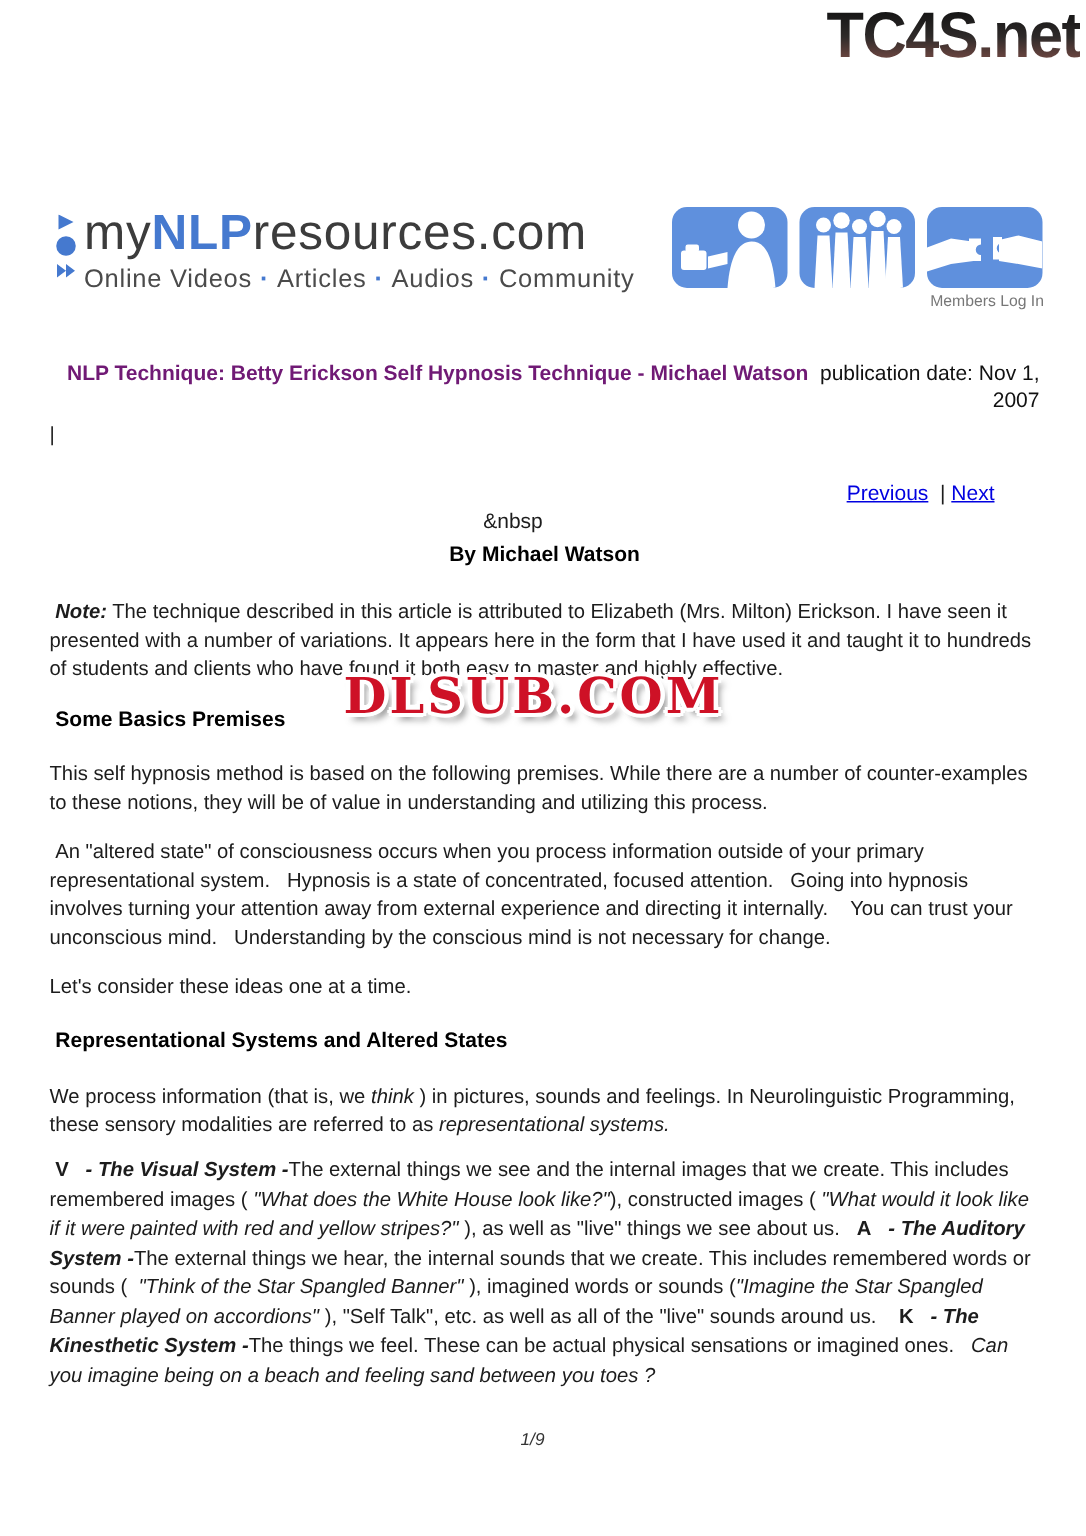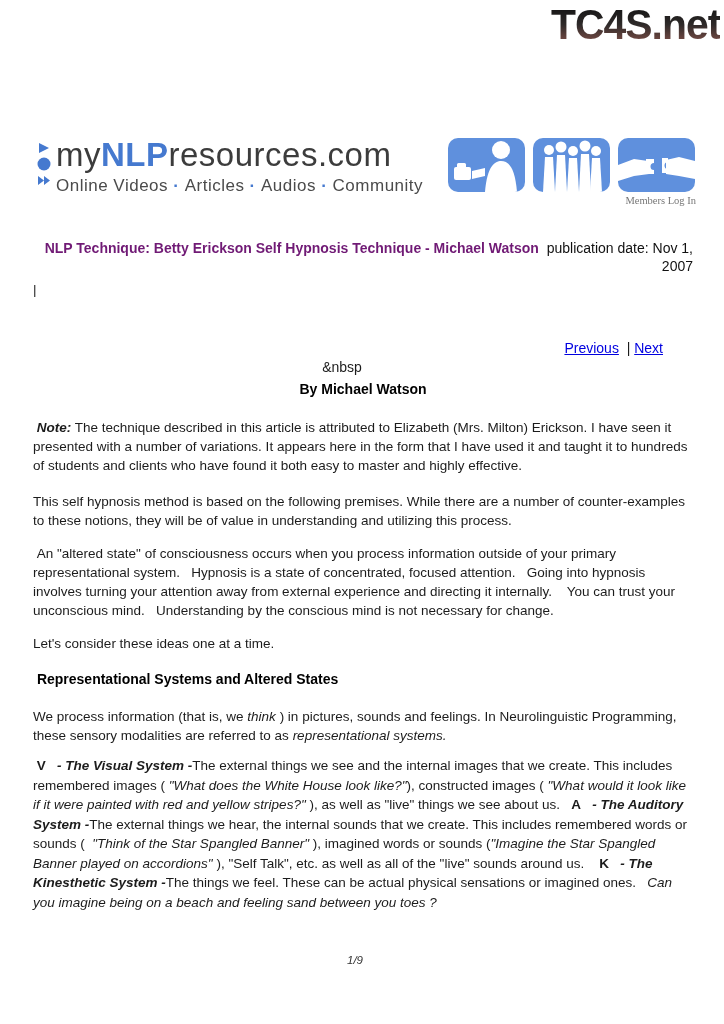--- a/index.html
+++ b/index.html
@@ -12,46 +12,46 @@
           transform:scaleX(.95);transform-origin:right;}
   .wm-mid{position:absolute;left:196px;top:-16px;z-index:6;white-space:nowrap;
           font-family:"DejaVu Serif",serif;font-weight:700;font-size:33px;letter-spacing:2px;color:#ce1126;
           text-shadow:-2px -2px 0 #fff,2px -2px 0 #fff,-2px 2px 0 #fff,2px 2px 0 #fff,0 3px 0 #fff,
                       0 -3px 0 #fff,3px 0 0 #fff,-3px 0 0 #fff,4px 5px 4px rgba(70,70,70,.55);}
   .wm-bottom{position:absolute;top:1032px;right:6px;font-weight:700;font-size:31px;letter-spacing:1px;color:#1d4ed8;
           text-shadow:-2px -2px 0 #fff,2px -2px 0 #fff,-2px 2px 0 #fff,2px 2px 0 #fff,0 3px 0 #fff,
                       0 -3px 0 #fff,3px 0 0 #fff,-3px 0 0 #fff,3px 4px 3px rgba(120,120,120,.5);}
   
   .header-row{position:absolute;top:138px;left:36px;right:28px;display:flex;justify-content:space-between;align-items:flex-start;}
-  .logo{display:flex;align-items:center;cursor:pointer;}
+  .logo{display:flex;align-items:flex-end;cursor:pointer;}
   .logo-icon{margin-top:4px;margin-right:3px;}
   .logo-text{line-height:1;}
   .logo-main{font-size:33px;color:#3c3c3c;letter-spacing:.5px;}
   .logo-main .nlp{color:#4579cf;font-weight:700;}
   .tagline{margin-top:6px;font-size:17px;color:#4b4b4b;letter-spacing:.5px;}
   .fmt-d{color:#4579cf;font-weight:700;}
   .photo-strip{width:248px;}
   .tiles{display:flex;gap:8px;}
   .tile{width:77px;height:54px;background:#5f90dd;border-radius:10px;overflow:hidden;cursor:pointer;}
-  .members{margin-top:3px;text-align:right;font-size:10.5px;color:#777;cursor:pointer;font-family:Liberation Serif, serif;}
+  .members{margin-top:3px;text-align:right;font-size:10.5px;color:#777;cursor:pointer;}
   
   .tabs{position:absolute;top:211px;left:52px;display:flex;align-items:flex-end;}
   .tab{width:86px;box-sizing:border-box;text-align:center;font-size:14.5px;color:#5a5a5a;
        border:2px solid #7fa6e6;border-bottom:none;border-radius:14px 14px 0 0;background:#fff;
        padding:4px 0 3px;margin-left:9px;cursor:pointer;letter-spacing:.5px;}
   .tab-active{width:auto;background:#0a0a0a;color:#fff;font-weight:700;border:none;border-radius:10px;
        padding:5px 20px 6px;margin-left:0;font-size:15px;letter-spacing:.5px;}
   
   .article{position:absolute;top:239px;left:33px;width:660px;font-size:13.5px;line-height:19px;}
   .article p{margin:0;white-space:pre-wrap;}
   .title-block{font-size:14px;line-height:18px;text-align:right;white-space:pre-wrap;color:#111;}
   .title-block .fmt-b{color:#701a75;}
   .pipe{margin-top:5px;font-size:13.5px;}
   .author{margin-top:1px;font-size:13.5px;}
-  .pager{margin-top:40px;text-align:right;padding-right:30px;font-size:14px;}
+  .pager{margin-top:20px;text-align:right;padding-right:30px;font-size:14px;}
   .pager a{color:#0000e0;text-decoration:underline;cursor:pointer;}
   .nbsp-line{text-align:center;padding-right:42px;font-size:14px;}
   .byline{margin:3px 0 0;text-align:center;font-size:14px;font-weight:700;color:#000;}
   .p-note{margin-top:19px !important;}
   .premises-row{position:relative;margin-top:15px;z-index:5;}
   .h-bold{margin:0;font-size:14px;font-weight:700;color:#000;white-space:pre;}
   .p-premise{margin-top:17px !important;}
   .p-altered{margin-top:14px !important;}
   .p-consider{margin-top:14px !important;}
   .h-rep{margin-top:17px;}
@@ -130,20 +130,24 @@
     <div class="title-block"><span class="fmt-b">NLP Technique: Betty Erickson Self Hypnosis Technique - Michael Watson</span><span>  publication date: Nov 1, 2007</span></div>
     <div class="pipe">|</div>
 
     <div class="pager"><a>Previous</a><span style="white-space:pre;">  | </span><a>Next</a></div>
     <div class="nbsp-line">&amp;nbsp</div>
 
     <div class="byline">By Michael Watson</div>
 
     <p class="p-note"><span> </span><span class="fmt-b fmt-i">Note:</span><span> The technique described in this article is attributed to Elizabeth (Mrs. Milton) Erickson. I have seen it presented with a number of variations. It appears here in the form that I have used it and taught it to hundreds of students and clients who have found it both easy to master and highly effective.</span></p>
 
+    <div class="premises-row">
+      <h4 class="h-bold"> Some Basics Premises</h4>
+      <div class="wm-mid">DLSUB.COM</div>
+    </div>
 
     <p class="p-premise">This self hypnosis method is based on the following premises. While there are a number of counter-examples to these notions, they will be of value in understanding and utilizing this process.</p>
     <p class="p-altered"> An "altered state" of consciousness occurs when you process information outside of your primary representational system.   Hypnosis is a state of concentrated, focused attention.   Going into hypnosis involves turning your attention away from external experience and directing it internally.    You can trust your unconscious mind.   Understanding by the conscious mind is not necessary for change.</p>
     <p class="p-consider">Let's consider these ideas one at a time.</p>
 
     <h4 class="h-bold h-rep"> Representational Systems and Altered States</h4>
 
     <p class="p-process"><span>We process information (that is, we </span><span class="fmt-i">think</span><span> ) in pictures, sounds and feelings. In Neurolinguistic Programming, these sensory modalities are referred to as </span><span class="fmt-i">representational systems.</span></p>
     <p class="p-vak"><span> </span><span class="fmt-b">V</span><span>   </span><span class="fmt-b fmt-i">- The Visual System -</span><span>The external things we see and the internal images that we create. This includes remembered images ( </span><span class="fmt-i">"What does the White House look like?"</span><span>), constructed images ( </span><span class="fmt-i">"What would it look like if it were painted with red and yellow stripes?"</span><span> ), as well as "live" things we see about us.   </span><span class="fmt-b">A</span><span>   </span><span class="fmt-b fmt-i">- The Auditory System -</span><span>The external things we hear, the internal sounds that we create. This includes remembered words or sounds (  </span><span class="fmt-i">"Think of the Star Spangled Banner"</span><span> ), imagined words or sounds (</span><span class="fmt-i">"Imagine the Star Spangled Banner played on accordions"</span><span> ), "Self Talk", etc. as well as all of the "live" sounds around us.    </span><span class="fmt-b">K</span><span>   </span><span class="fmt-b fmt-i">- The Kinesthetic System -</span><span>The things we feel. These can be actual physical sensations or imagined ones.   </span><span class="fmt-i">Can you imagine being on a beach and feeling sand between you toes ?</span></p>
   </main>

